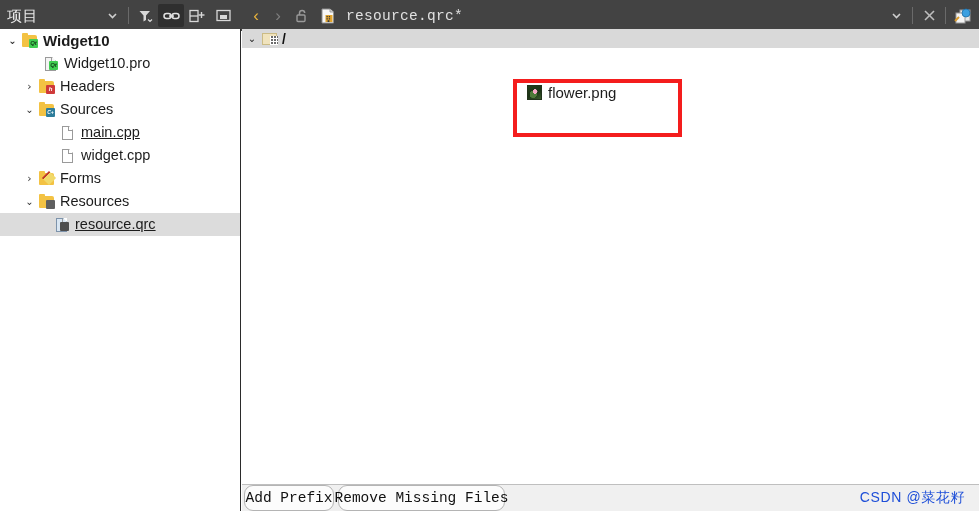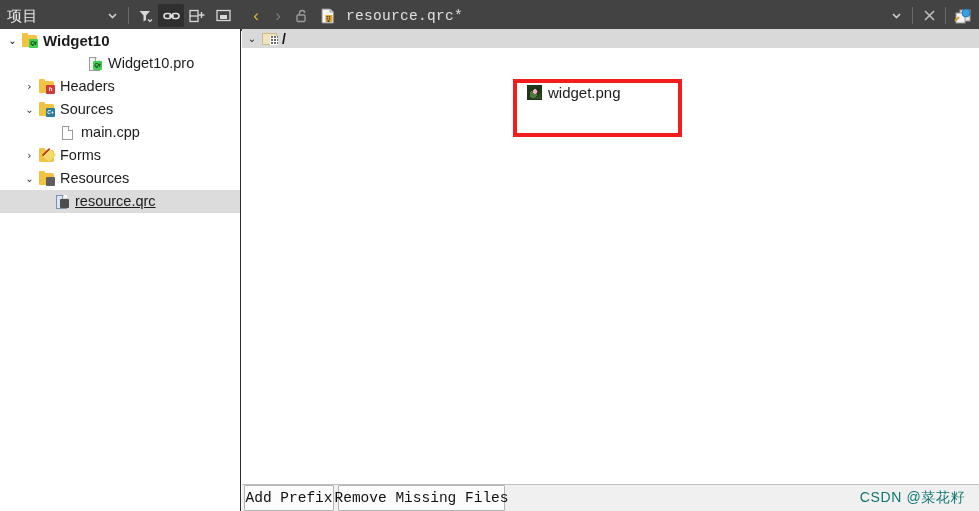--- a/index.html
+++ b/index.html
@@ -285,38 +285,38 @@
     box-sizing: border-box;
     display: flex;
     align-items: flex-start;
     padding-left: 2px;
   }
   .qbtn {
     height: 26px;
     margin-right: 4px;
     background: #fcfcfc;
     border: 1px solid #b4b4b4;
-    border-radius: 1px;
+    border-radius: 9px;
     box-sizing: border-box;
     font-family: "Liberation Mono", monospace;
     font-size: 14.5px;
     color: #111;
     display: flex;
     align-items: center;
     justify-content: center;
     padding: 0 8px;
     white-space: nowrap;
     line-height: 1;
   }
   .watermark {
     position: absolute;
     right: 14px;
     top: 489px;
     font-size: 14px;
-    color: #0f766e;
+    color: #1d4ed8;
     letter-spacing: 0.6px;
     white-space: nowrap;
   }
 
   
   svg { display: block; }
 </style>
 </head>
 <body>
 
@@ -429,21 +429,21 @@
 
     <div class="tree-row bold" style="padding-left:4px;">
       <span class="twisty" style="font-family:'DejaVu Sans',sans-serif;">⌄</span>
       <span class="tree-ico">
           <i class="ico-folder"></i>
           <i class="badge qt">Qt</i>
         </span>
       <span class="tree-label">Widget10</span>
     </div>
 
-    <div class="tree-row" style="padding-left:25px;margin-left:44px;">
+    <div class="tree-row" style="padding-left:25px;">
       <span class="twisty"></span>
       <span class="tree-ico">
           <i class="ico-doc pro"></i>
           <i class="badge qt" style="right:2px;bottom:2px;">Qt</i>
         </span>
       <span class="tree-label">Widget10.pro</span>
     </div>
 
     <div class="tree-row" style="padding-left:21px;">
       <span class="twisty" style="font-family:'DejaVu Sans',sans-serif;font-size:11px;">›</span>
@@ -456,28 +456,35 @@
 
     <div class="tree-row" style="padding-left:21px;">
       <span class="twisty" style="font-family:'DejaVu Sans',sans-serif;">⌄</span>
       <span class="tree-ico">
           <i class="ico-folder"></i>
           <i class="badge cpp">C+</i>
         </span>
       <span class="tree-label">Sources</span>
     </div>
 
+    <div class="tree-row" style="padding-left:42px;text-decoration:underline;">
+      <span class="twisty"></span>
+      <span class="tree-ico">
+          <i class="ico-doc"></i>
+        </span>
+      <span class="tree-label">main.cpp</span>
+    </div>
+
     <div class="tree-row" style="padding-left:42px;">
       <span class="twisty"></span>
       <span class="tree-ico">
           <i class="ico-doc"></i>
         </span>
-      <span class="tree-label">main.cpp</span>
-    </div>
-
+      <span class="tree-label">widget.cpp</span>
+    </div>
 
     <div class="tree-row" style="padding-left:21px;">
       <span class="twisty" style="font-family:'DejaVu Sans',sans-serif;font-size:11px;">›</span>
       <span class="tree-ico">
           <i class="ico-folder"></i>
           <i class="ico-pencil"></i>
         </span>
       <span class="tree-label">Forms</span>
     </div>
 
@@ -507,21 +514,21 @@
       <span class="prefix-twisty" style="font-family:'DejaVu Sans',sans-serif;">⌄</span>
       <span class="ico-qrcfolder">
         <i class="f"></i>
           <i class="g"></i>
       </span>
       <span class="prefix-label">/</span>
     </div>
 
     <div class="file-row">
       <span class="ico-flower"></span>
-      <span>widget.png</span>
+      <span>flower.png</span>
     </div>
 
     <div class="hl-box"></div>
   </div>
 
   <div class="bottom-bar">
     <div class="qbtn" style="width:90px;padding:0;">Add Prefix</div>
     <div class="qbtn" style="width:167px;padding:0;">Remove Missing Files</div>
   </div>
 

